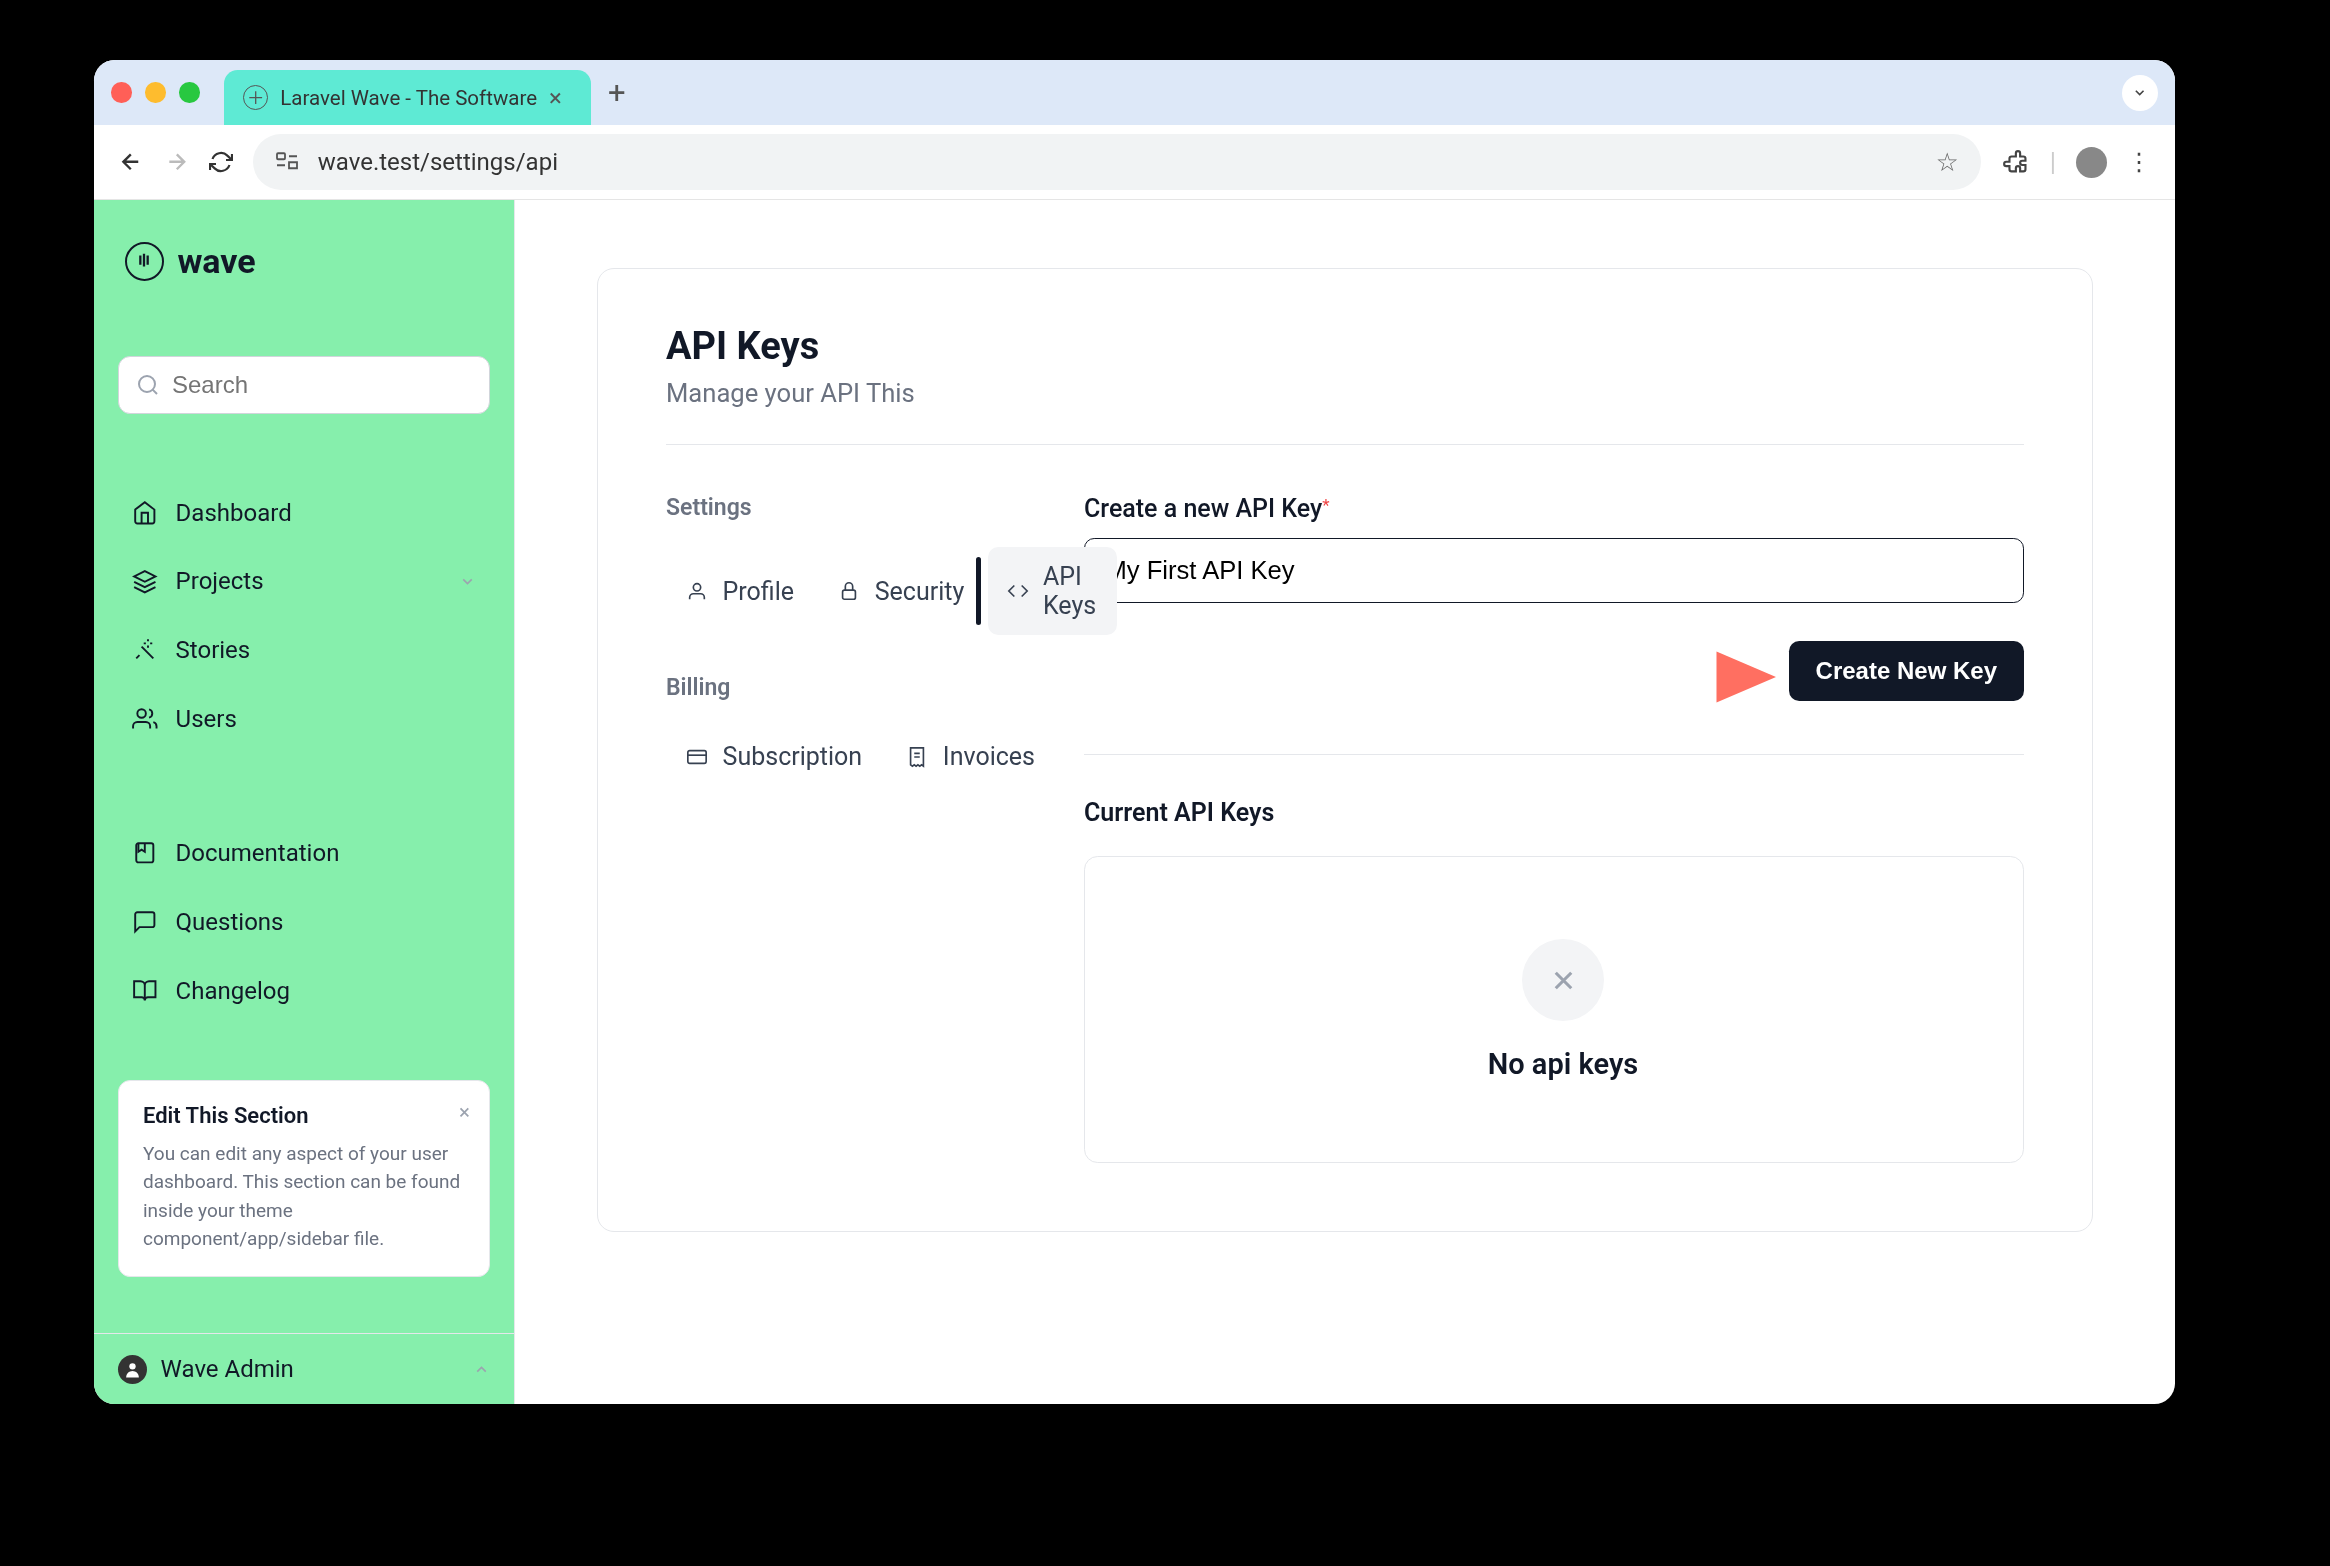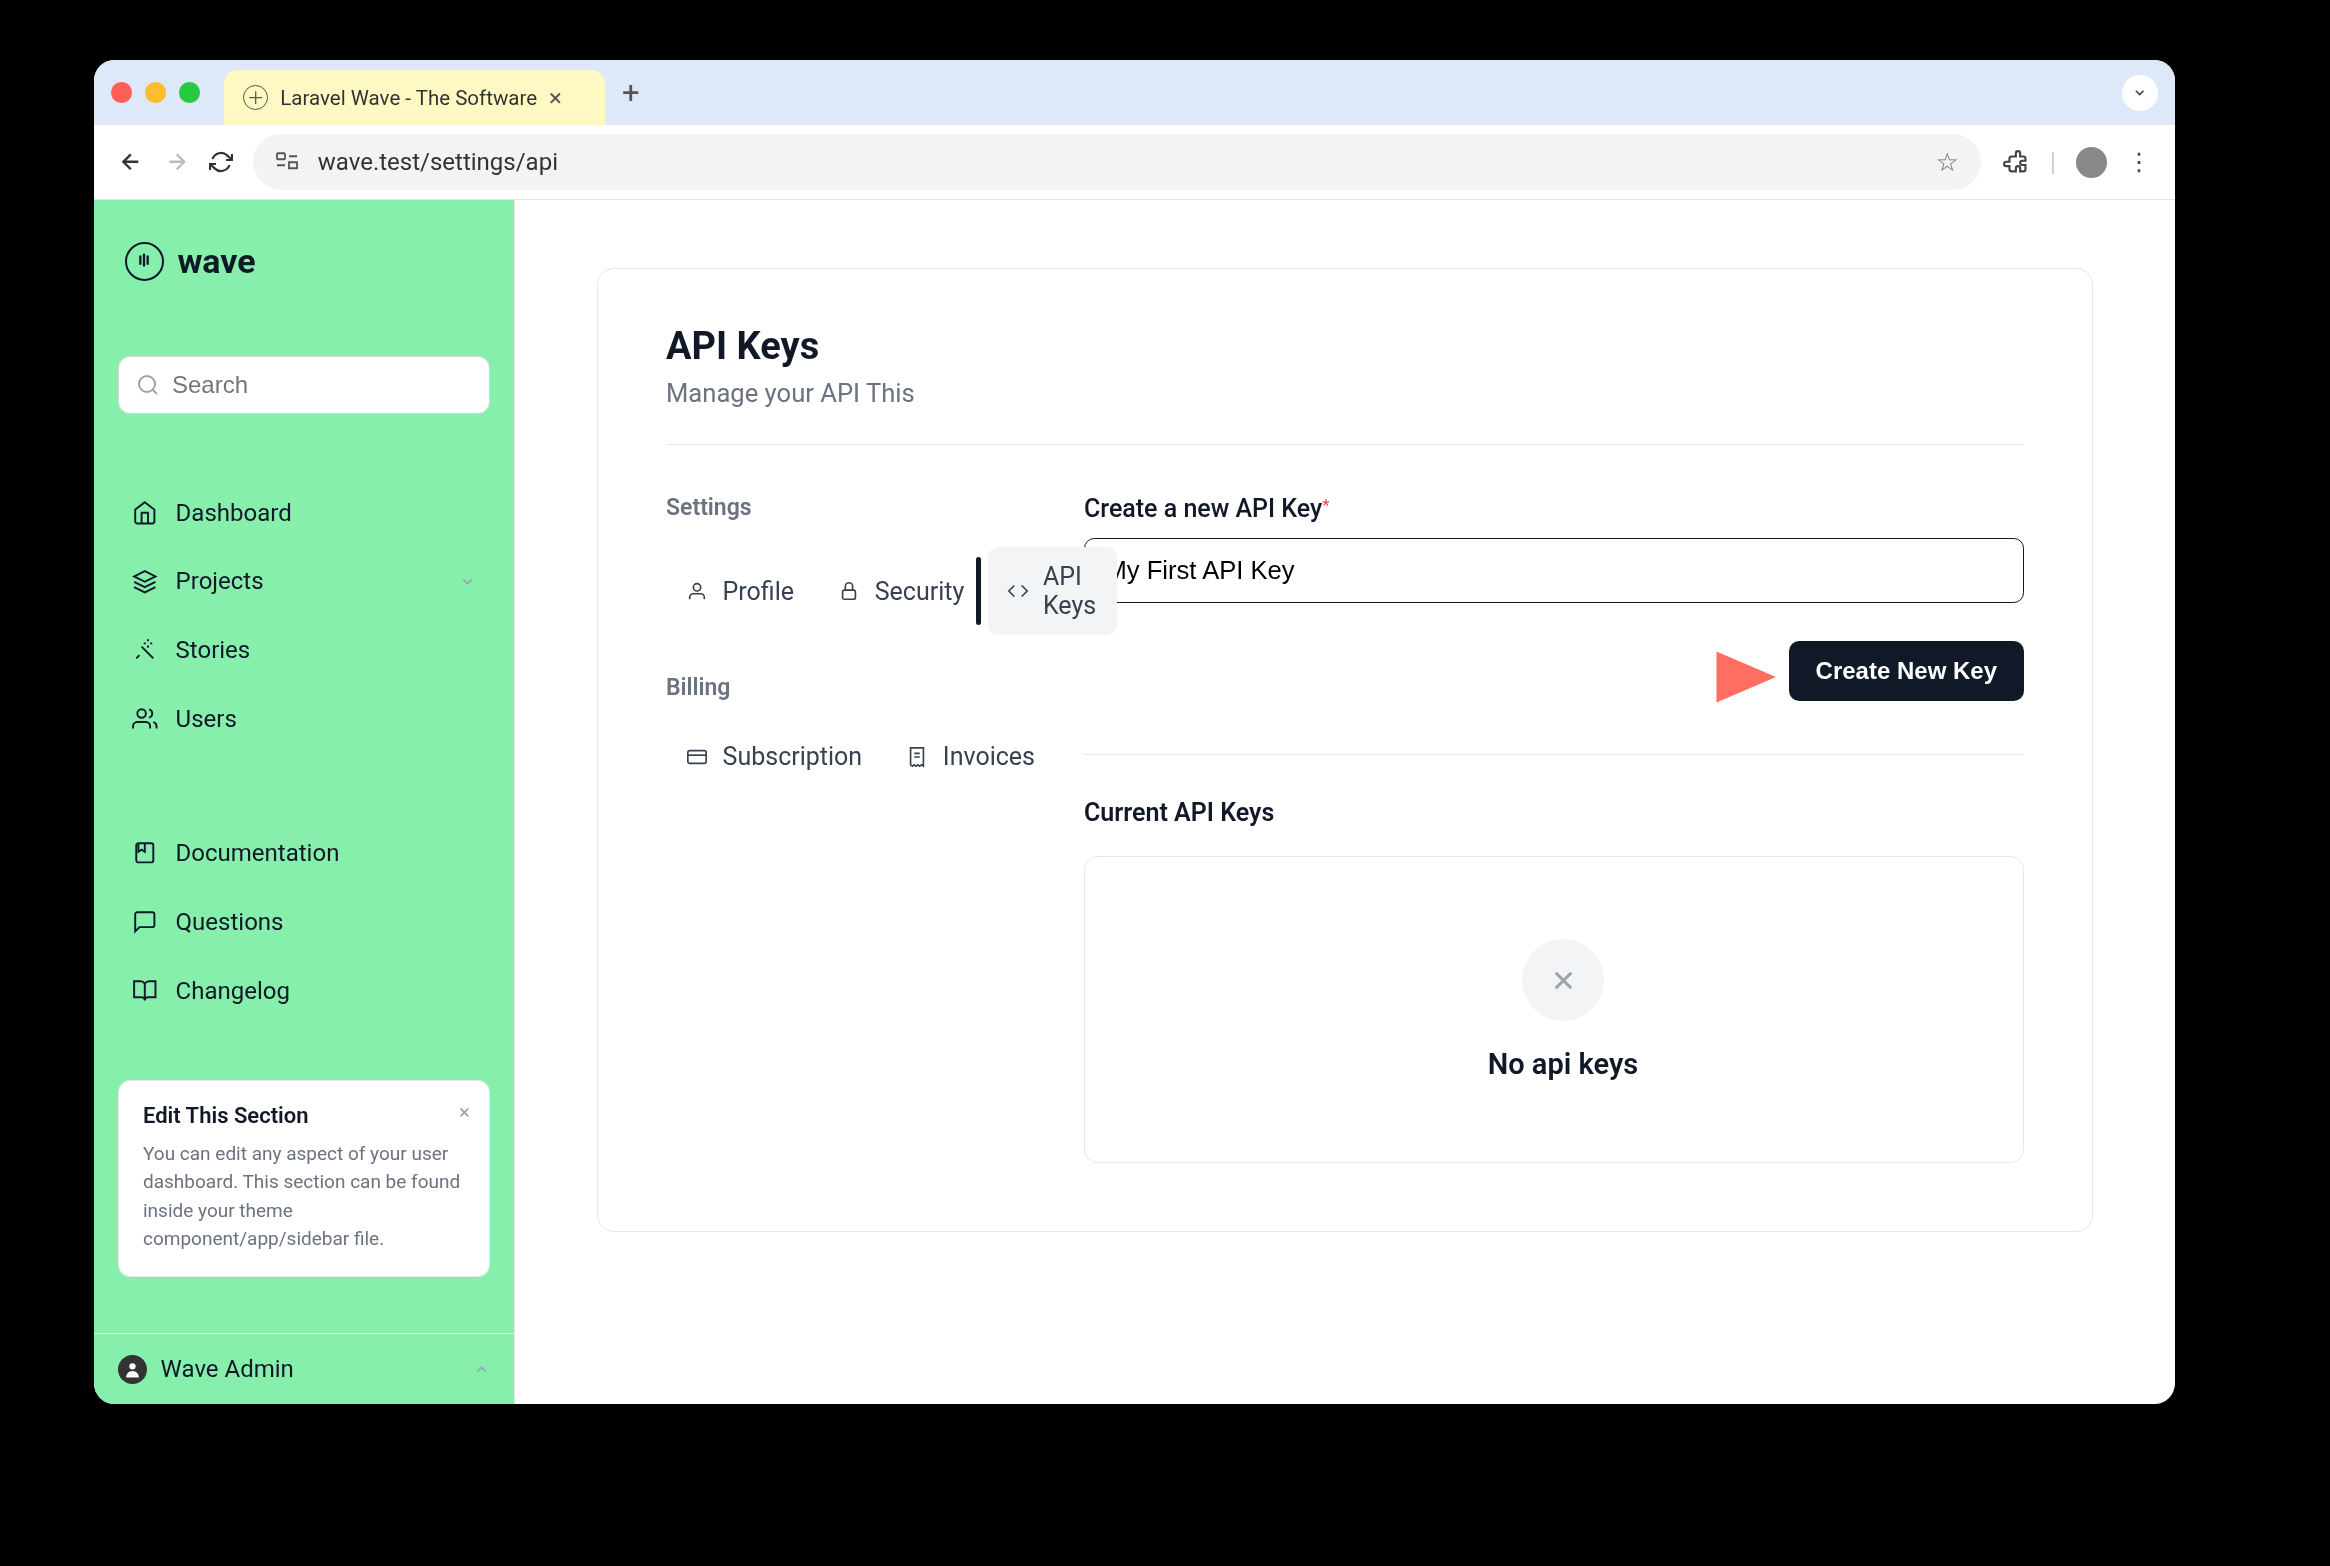--- a/index.html
+++ b/index.html
@@ -27,25 +27,25 @@
   display: flex;
   align-items: center;
   padding: 0 17px;
 }
 .traffic-lights { display: flex; gap: 13.6px; margin-right: 24px; }
 .dot { width: 20.5px; height: 20.5px; border-radius: 50%; }
 .dot.red { background: #ff5f57; }
 .dot.yellow { background: #febc2e; }
 .dot.green { background: #28c840; }
 .tab {
-  background: #fef9c3;
+  background: #5eead4;
   border-radius: 13.6px 13.6px 0 0;
   height: 55px;
   align-self: flex-end;
-  padding: 0 43px 0 19px;
+  padding: 0 29px 0 19px;
   display: flex;
   align-items: center;
   gap: 12px;
   font-size: 20.5px;
   color: #333;
   min-width: 358px;
 }
 .tab .favicon {
   width: 25.6px; height: 25.6px;
   border: 1.7px solid #555;

